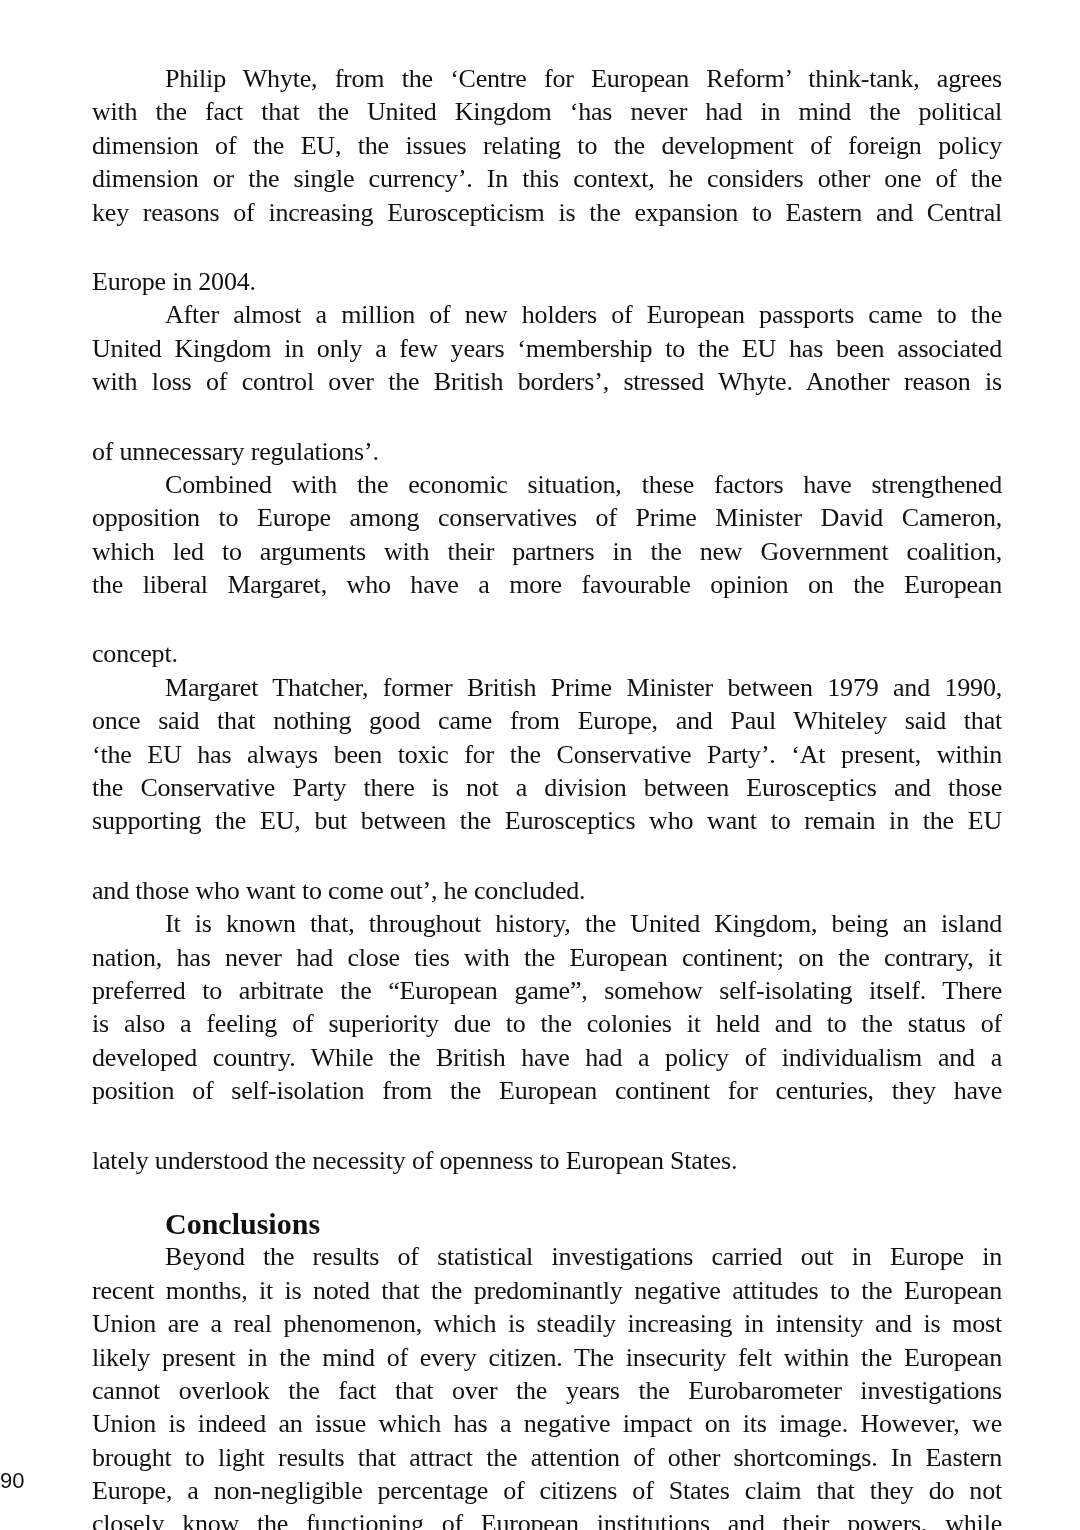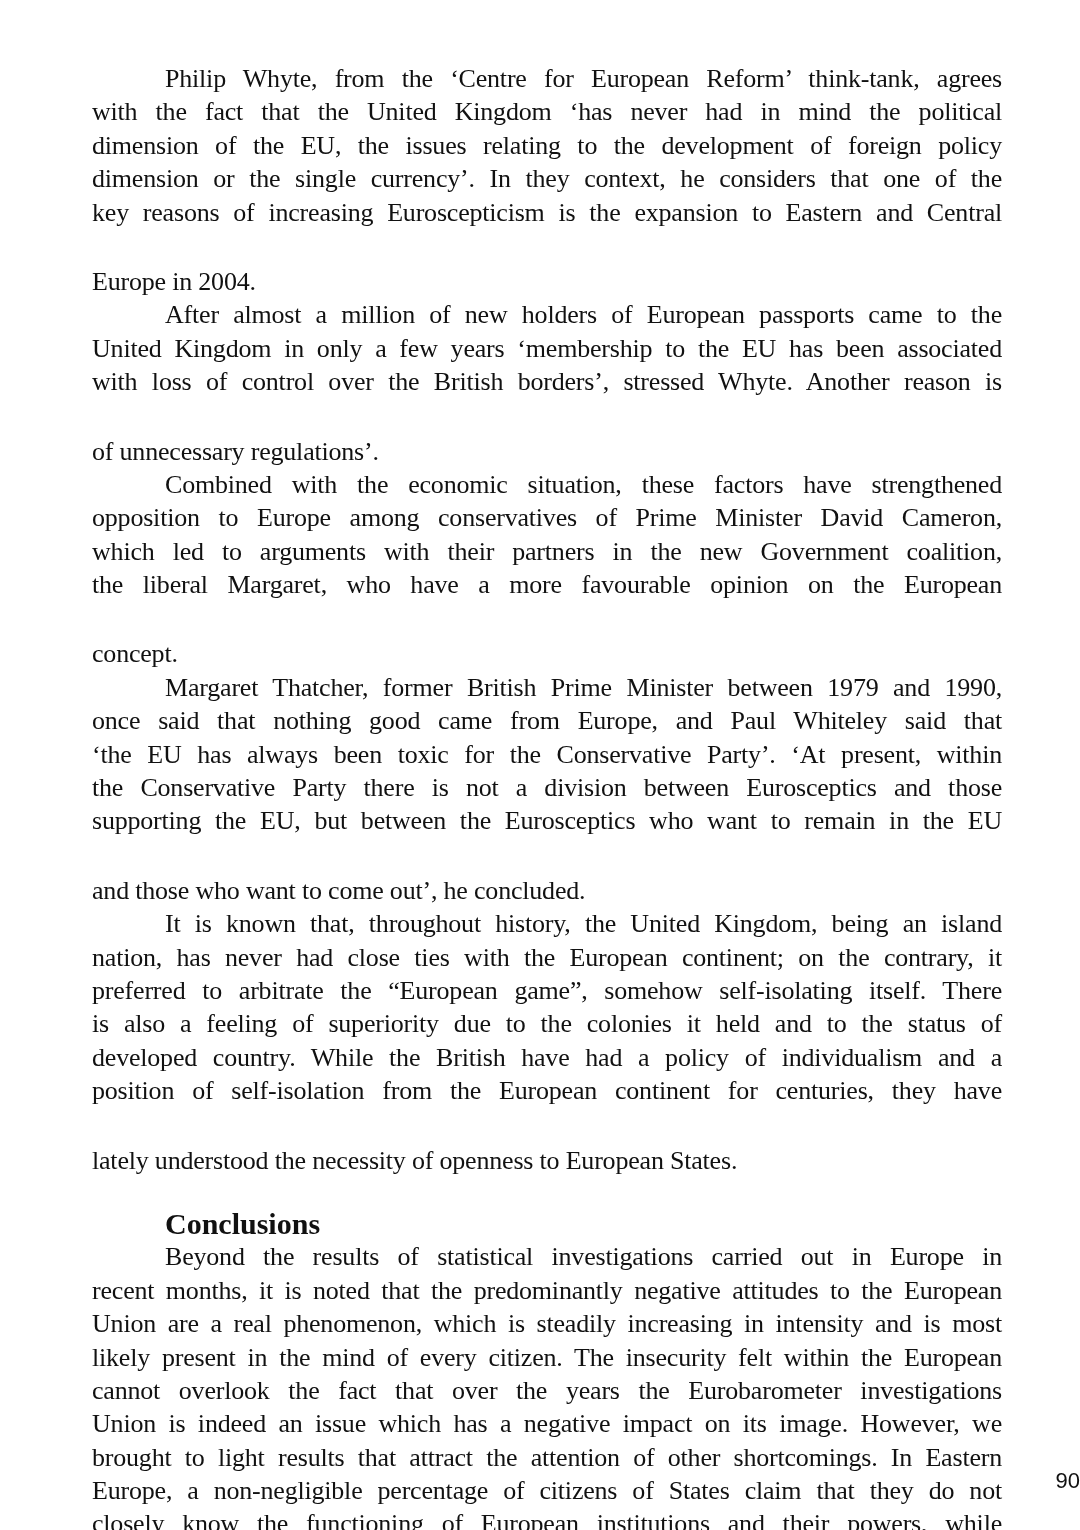--- a/index.html
+++ b/index.html
@@ -45,36 +45,36 @@
       line-height: 33.4px;
       font-size: 30px;
       font-weight: bold;
       padding-left: 73px;
     }
     .page-number {
       position: absolute;
       left: 0;
       width: 1080px;
       top: 1468px;
-      text-align: right;
+      text-align: left;
       font-family: "Liberation Sans", sans-serif;
       font-size: 22px;
       color: #111111;
     }
   </style>
 </head>
 <body>
 
 <div class="page">
 
   <div class="paragraph">
     <div class="line indent">Philip Whyte, from the ‘Centre for European Reform’ think-tank, agrees</div>
     <div class="line">with the fact that the United Kingdom ‘has never had in mind the political</div>
     <div class="line">dimension of the EU, the issues relating to the development of foreign policy</div>
-    <div class="line">dimension or the single currency’. In they context, he considers that one of the</div>
+    <div class="line">dimension or the single currency’. In this context, he considers other one of the</div>
     <div class="line">key reasons of increasing Euroscepticism is the expansion to Eastern and Central</div>
     <div class="line last">Europe in 2004.</div>
   </div>
 
   <div class="paragraph">
     <div class="line indent">After almost a million of new holders of European passports came to the</div>
     <div class="line">United Kingdom in only a few years ‘membership to the EU has been associated</div>
     <div class="line">with loss of control over the British borders’, stressed Whyte. Another reason is</div>
     <div class="line last">of unnecessary regulations’.</div>
   </div>

